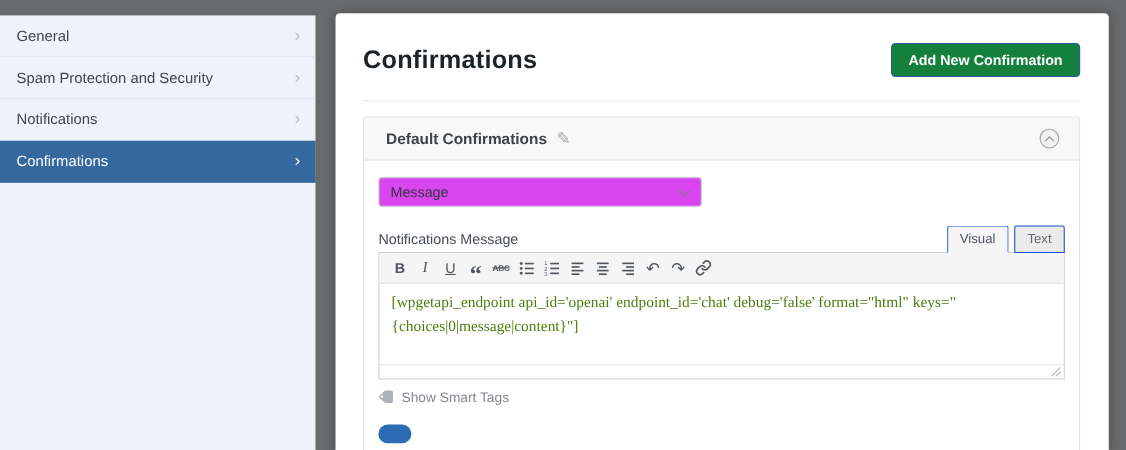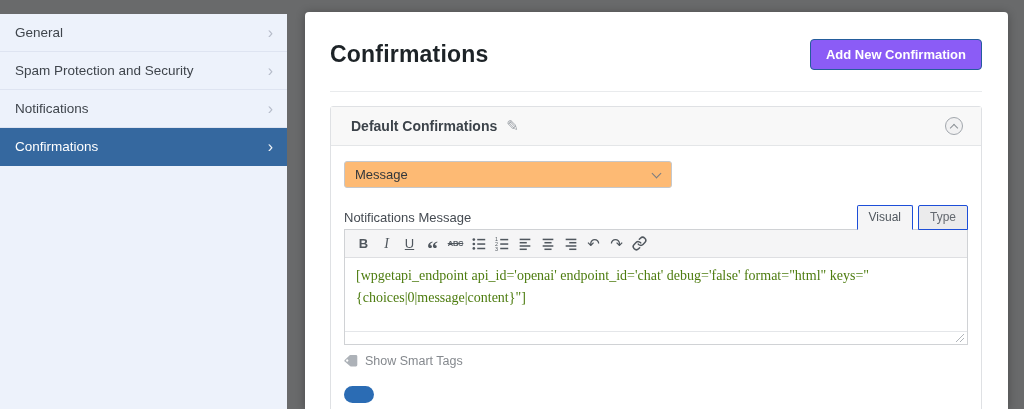--- a/index.html
+++ b/index.html
@@ -15,41 +15,41 @@
   .side-item.active .chev { color:rgba(255,255,255,0.92); }
 
   
   .main { position:absolute; left:287px; top:0; right:0; bottom:0; background:#696a6b; }
   .panel { position:absolute; left:18px; top:12px; width:703px; height:397px;
     background:#ffffff; border-radius:4px 4px 0 0; box-shadow:0 1px 10px rgba(0,0,0,.3); overflow:hidden; }
   .panel-inner { padding:27px 26px 0 25px; }
 
   .panel-head { display:flex; align-items:center; justify-content:space-between; }
   .panel-title { font-size:23px; font-weight:bold; color:#1d2327; letter-spacing:.2px; }
-  .add-btn { background:#8b5cf6; color:#fff; font-size:13px; font-weight:bold;
+  .add-btn { background:#15803d; color:#fff; font-size:13px; font-weight:bold;
     border:1px solid #245d9c; border-radius:4px; height:31px; padding:0 15px; cursor:pointer;
     font-family:"Liberation Sans", sans-serif; }
   .head-divider { border:none; border-top:1px solid #e9ebed; margin:21px 0 14px; }
 
   
   .section-box { border:1px solid #dfe1e4; border-radius:3px 3px 0 0; height:400px; background:#fff; }
   .section-head { height:39px; background:#f8f8f8; border-bottom:1px solid #e4e6e8;
     display:flex; align-items:center; padding:0 18px 0 20px; }
   .section-title { font-size:14px; font-weight:bold; color:#3c434a; }
   .pencil { margin-left:9px; color:#9ca1a7; font-size:15px; cursor:pointer; }
   .collapse-btn { margin-left:auto; width:18px; height:18px; border-radius:50%;
     border:1px solid #a2a7ad; background:#f1f1f2; position:relative; cursor:pointer; }
   .collapse-btn .up { position:absolute; left:5px; top:7px; width:6px; height:6px;
     border-left:1.6px solid #8c9196; border-top:1.6px solid #8c9196; transform:rotate(45deg); }
 
   .section-body { padding:15px 13px 0; }
   .field-label { font-size:13px; color:#454b52; margin-bottom:7px; }
 
-  .select-box { width:328px; height:27px; border:1px solid #c5c8cc; border-radius:3px;
-    background:#fdba74; display:flex; align-items:center; padding:0 10px; font-size:13px;
+  .select-box { width:294px; height:27px; border:1px solid #c5c8cc; border-radius:3px;
+    background:#d946ef; display:flex; align-items:center; padding:0 10px; font-size:13px;
     color:#32373c; position:relative; cursor:pointer; }
   .select-box .caret { position:absolute; right:11px; top:8px; width:7px; height:7px;
     border-right:1.5px solid #787c82; border-bottom:1.5px solid #787c82; transform:rotate(45deg); }
 
   .msg-row { display:flex; align-items:flex-end; justify-content:space-between; margin-top:17px; }
   .tabs { display:flex; gap:5px; margin-bottom:-1px; position:relative; z-index:2; }
   .tab { font-size:12px; padding:4px 11px 5px; border:1px solid #1d4ed8; cursor:pointer;
     border-radius:2px 2px 0 0; }
   .tab.active { background:#f5f5f6; border-bottom-color:#f5f5f6; color:#50575e; }
   .tab.inactive { background:#ebebec; color:#646970; }
@@ -124,21 +124,21 @@
 
           <div class="select-box">
             <span>Message</span>
             <span class="caret"></span>
           </div>
 
           <div class="msg-row">
             <div class="field-label" style="margin-bottom:4px;">Notifications Message</div>
             <div class="tabs">
               <span class="tab active">Visual</span>
-              <span class="tab inactive">Type</span>
+              <span class="tab inactive">Text</span>
             </div>
           </div>
 
           <div class="editor">
             <div class="toolbar">
               <span class="tbtn b">B</span>
               <span class="tbtn i">I</span>
               <span class="tbtn u">U</span>
               <span class="tbtn q">“</span>
               <span class="tbtn s">ABC</span>

